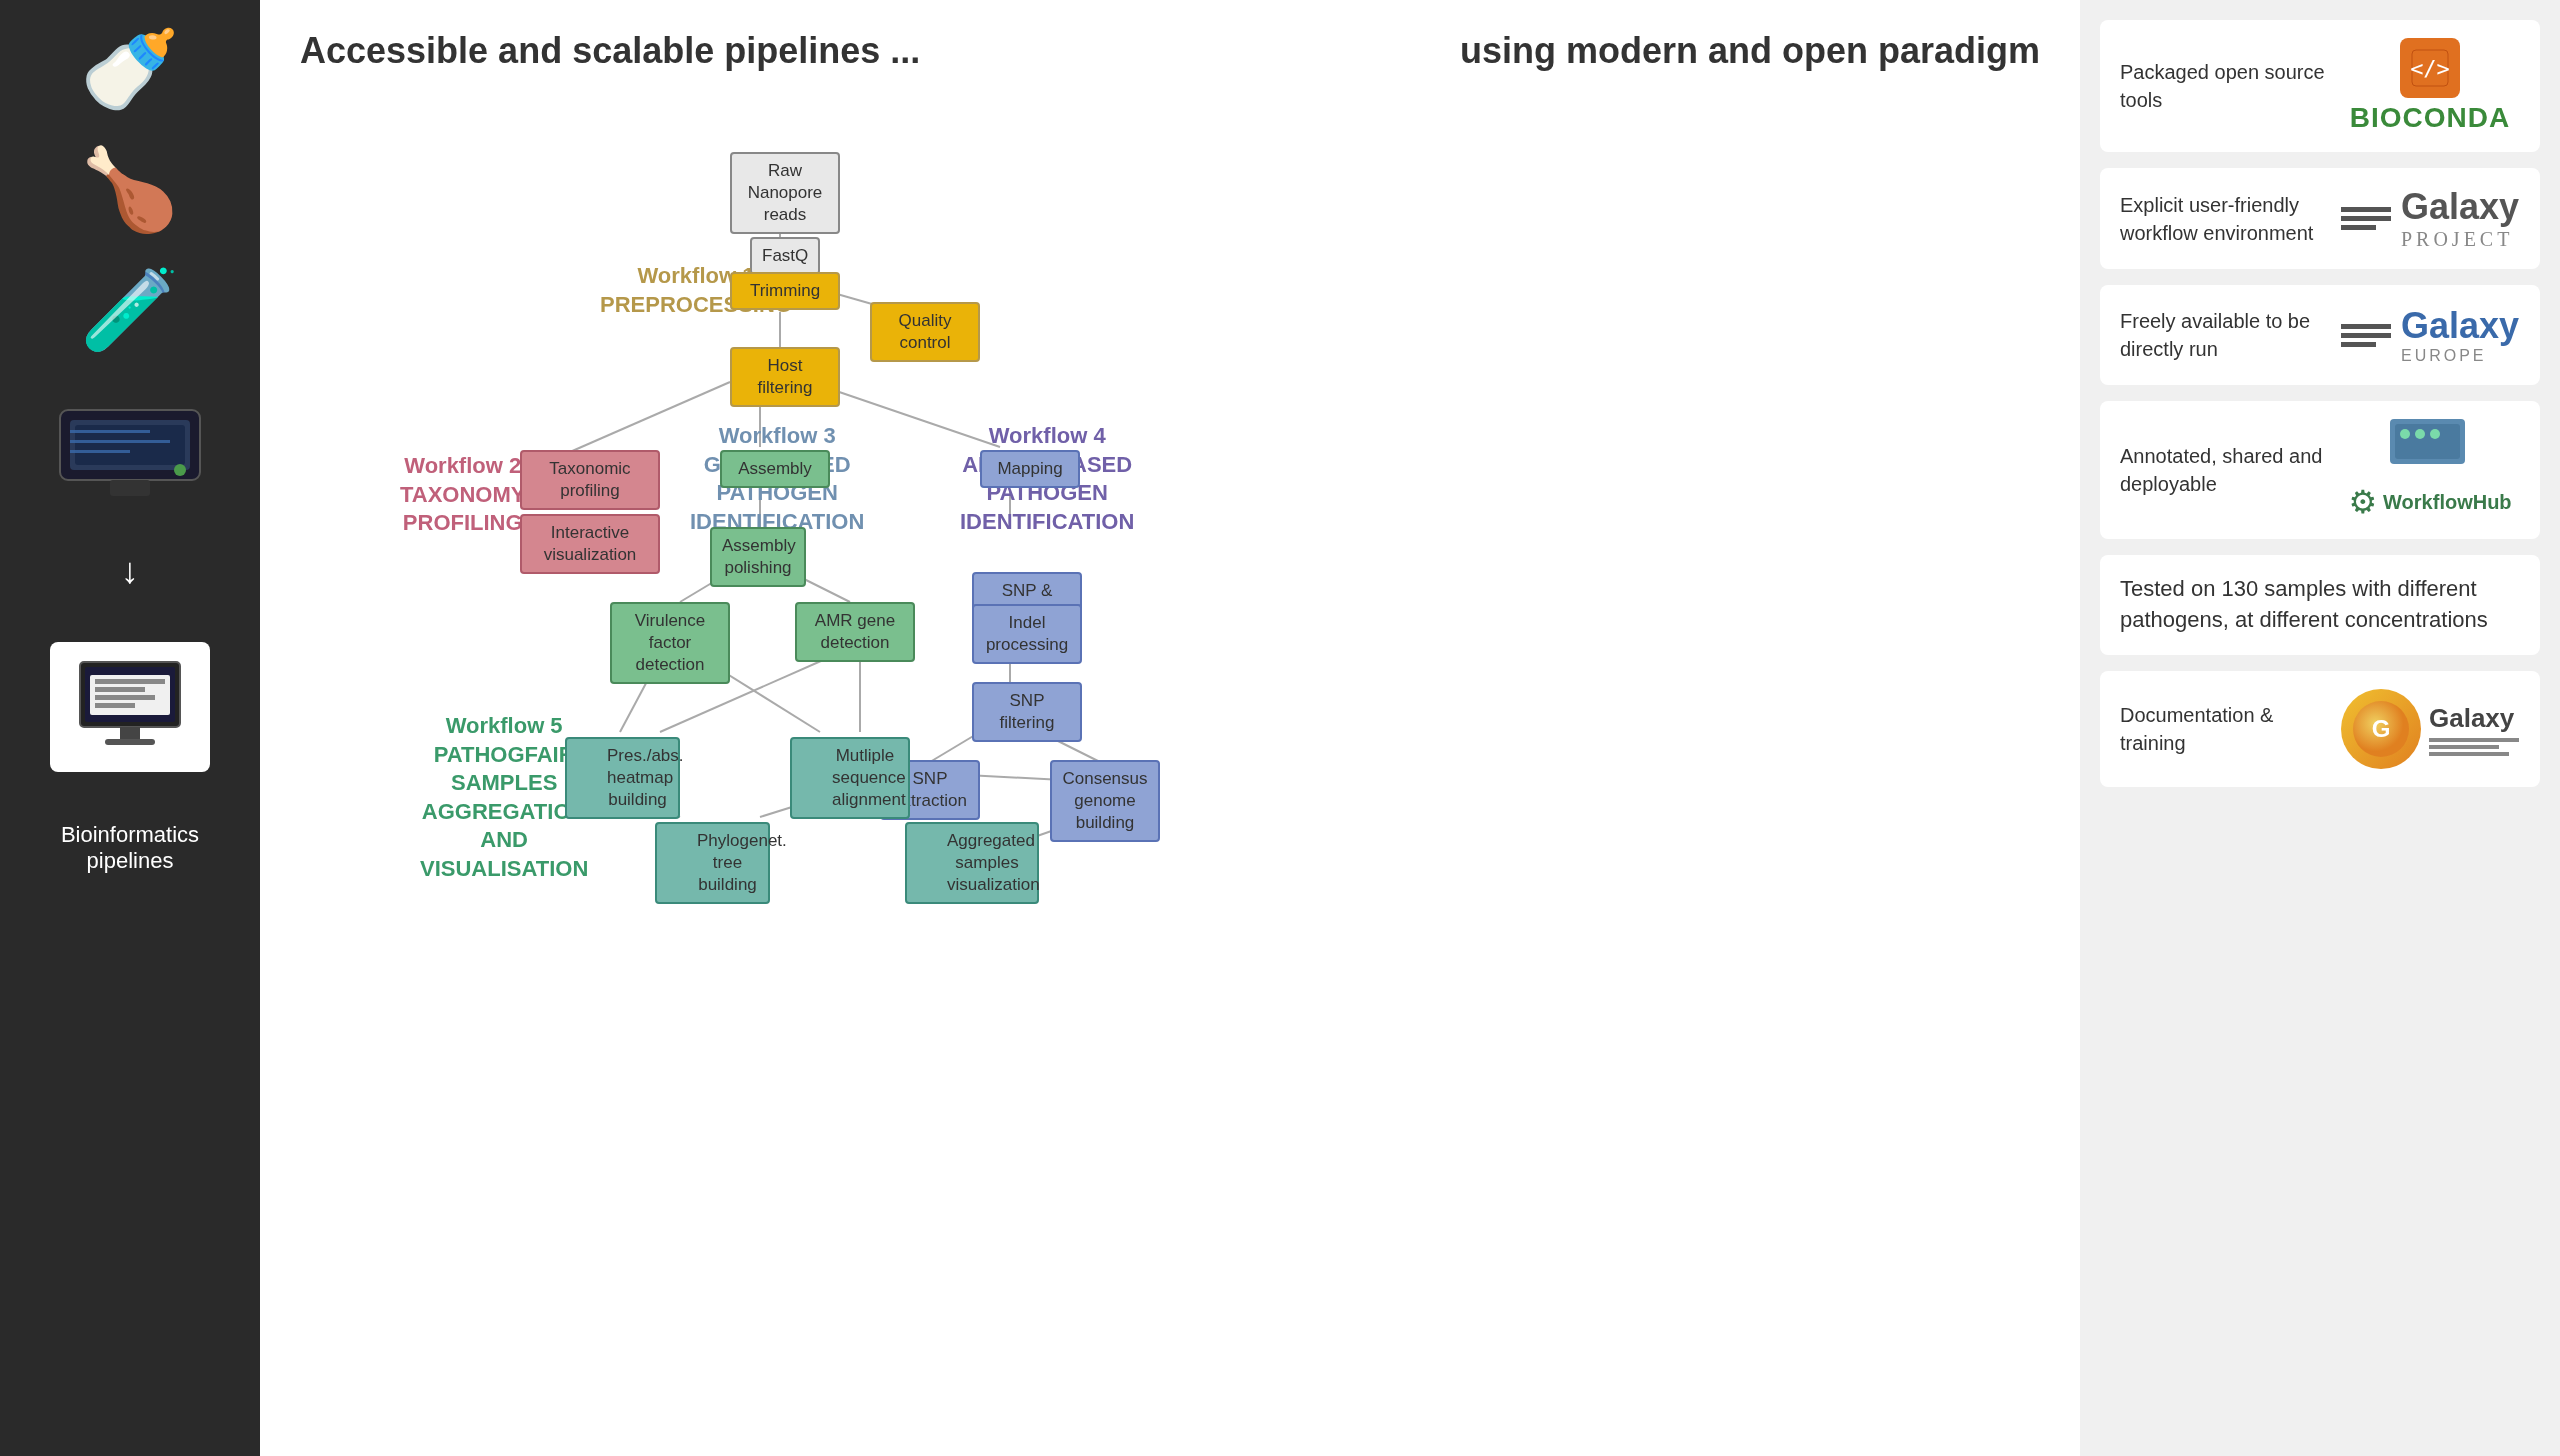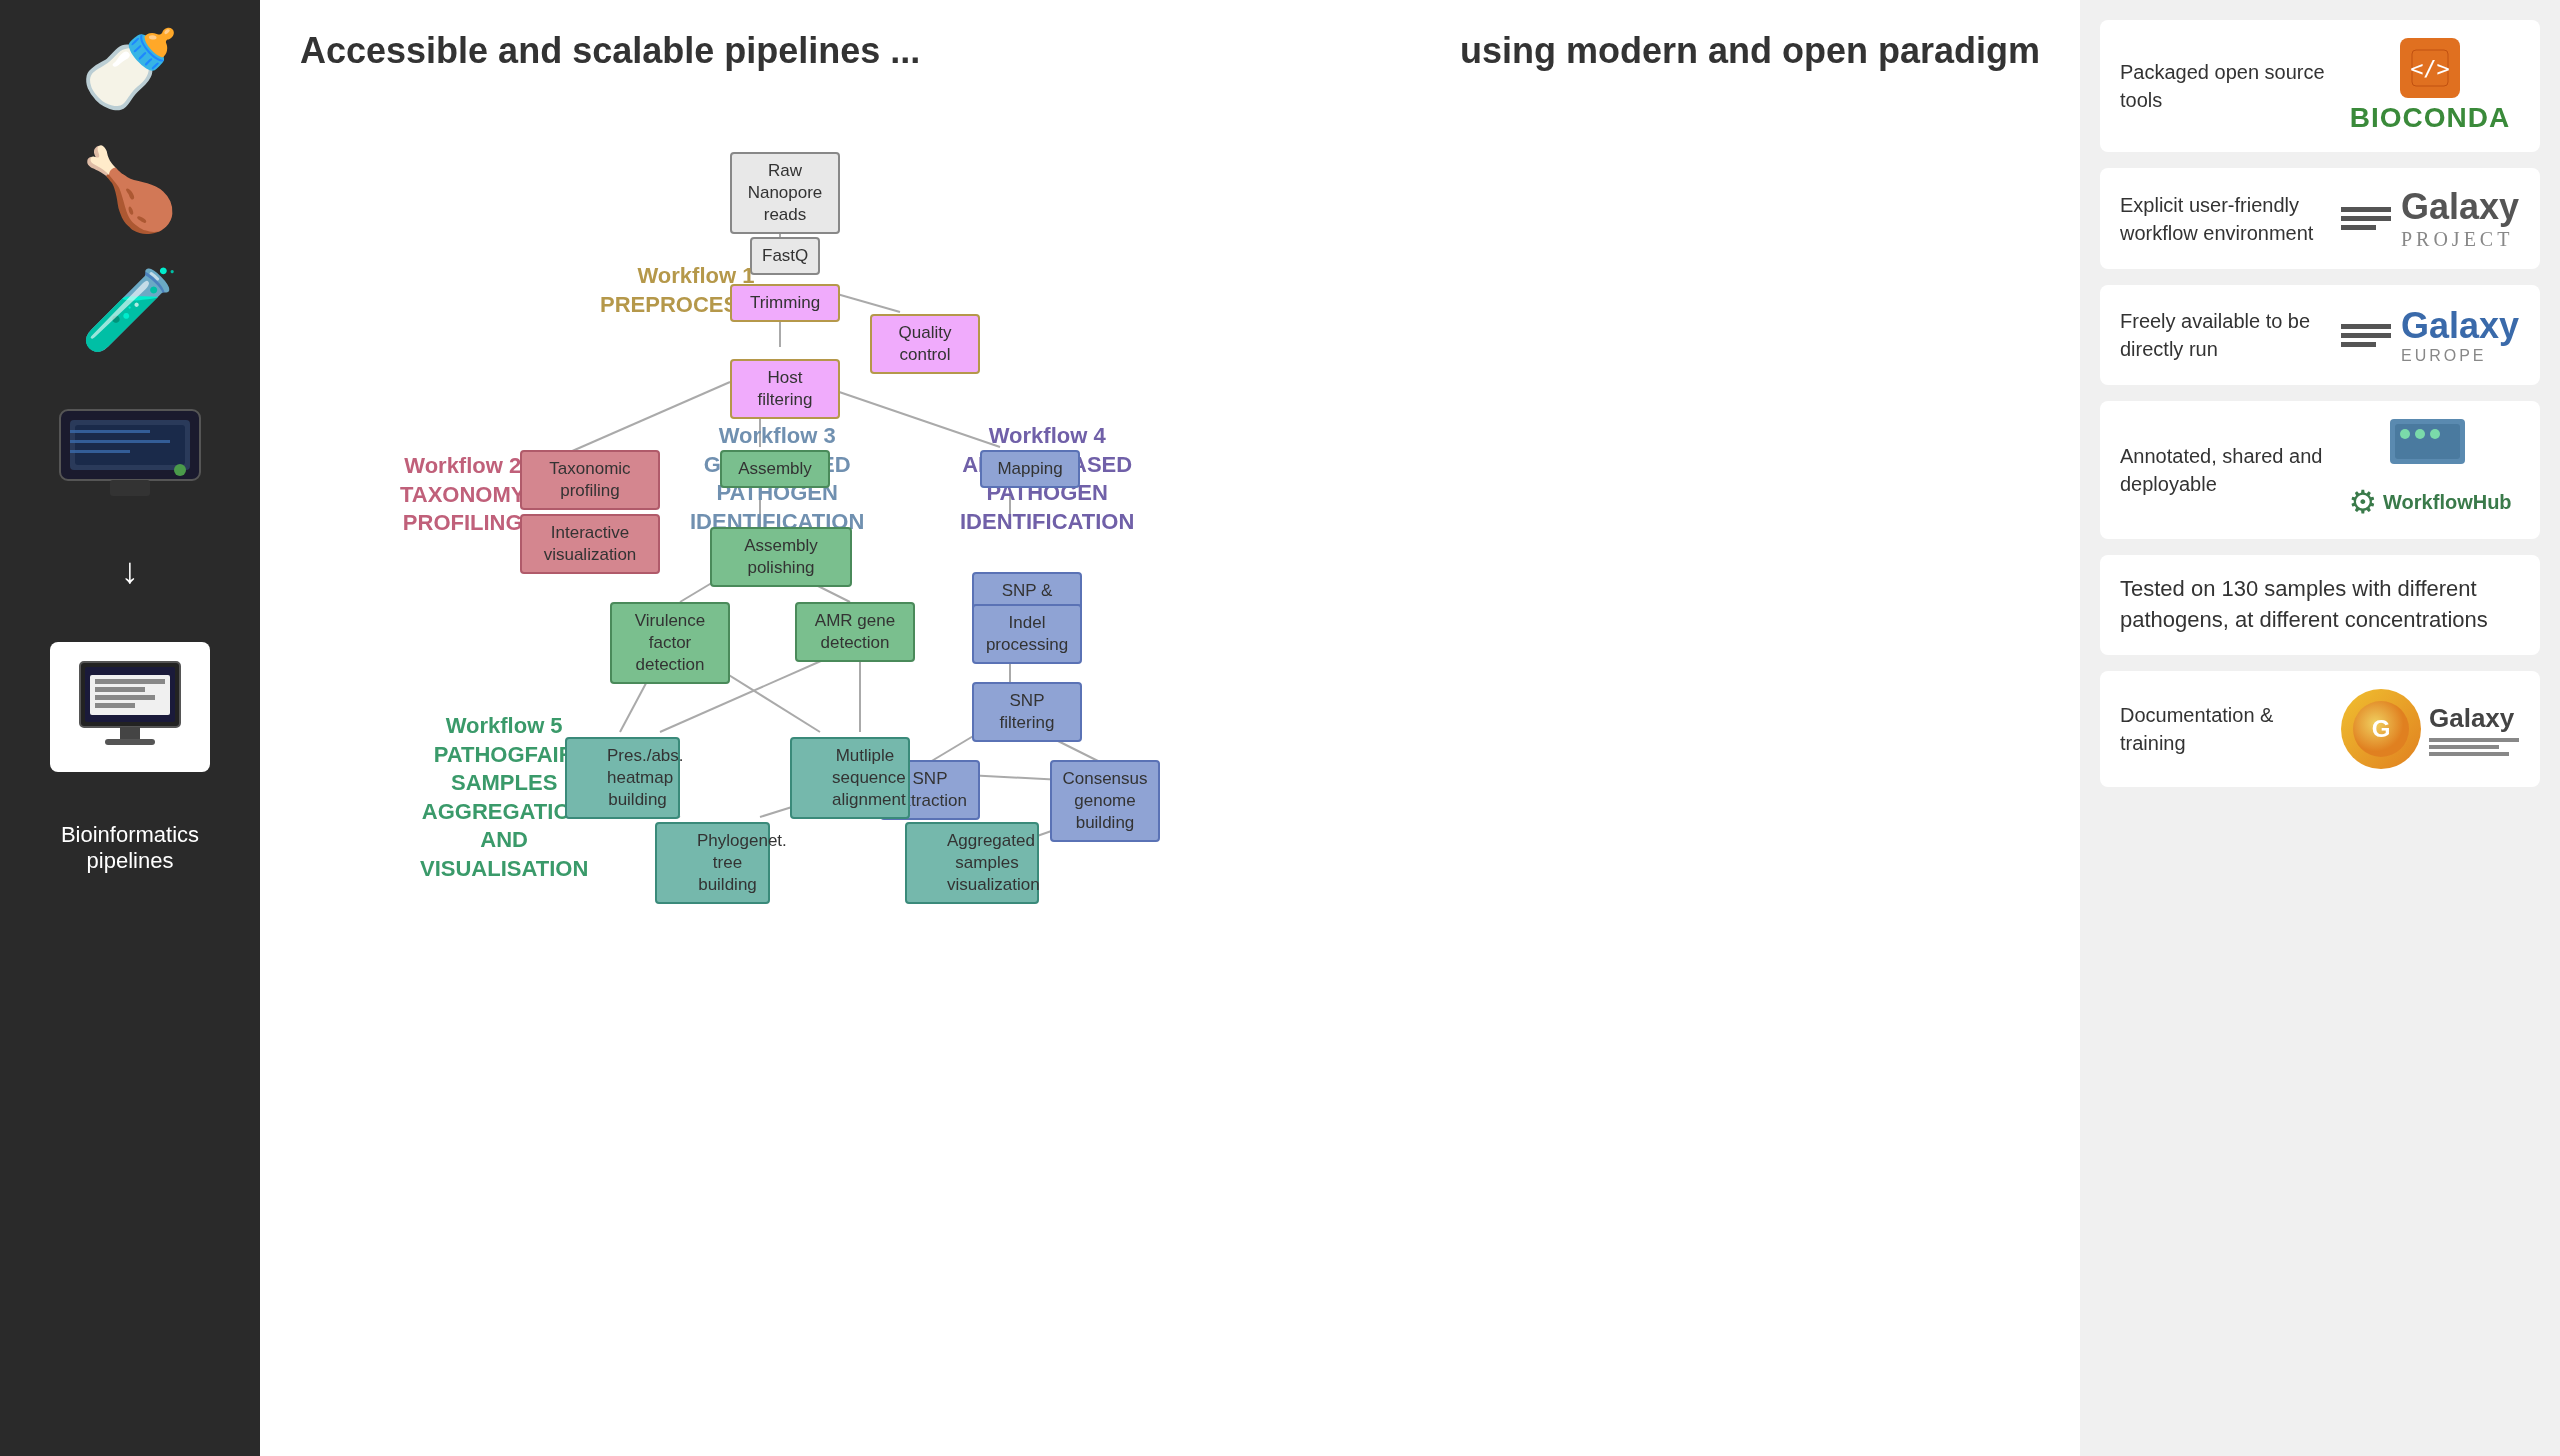--- a/index.html
+++ b/index.html
@@ -107,21 +107,21 @@
       border: 2px solid;
       border-radius: 4px;
       padding: 6px 10px;
       font-size: 17px;
       text-align: center;
       background: white;
       line-height: 1.3;
     }
 
     
-    .box-tan { border-color: #b5984a; background: #f0abfc; color: #333; margin-top: 12px; }
+    .box-tan { border-color: #b5984a; background: #eab308; color: #333; }
     .box-green { border-color: #4a8a5a; background: #7abf8e; color: #333; }
     .box-pink { border-color: #b05a6a; background: #d4868f; color: #333; }
     .box-blue { border-color: #5a72b5; background: #8fa3d4; color: #333; }
     .box-teal { border-color: #3a8a7a; background: #75b8ac; color: #333; padding-left: 40px; }
     .box-gray { border-color: #888; background: #e8e8e8; color: #333; }
 
     
     .wf-label {
       position: absolute;
       text-align: center;
@@ -480,21 +480,21 @@
       <div>Workflow 3</div>
       <div>GENE-BASED</div>
       <div>PATHOGEN</div>
       <div>IDENTIFICATION</div>
     </div>
 
     <div class="wf-box box-green" style="left:420px; top:358px; width:110px;">
       <span>Assembly</span>
     </div>
 
-    <div class="wf-box box-green" style="left:410px; top:435px; width:142px;">
+    <div class="wf-box box-green" style="left:410px; top:435px; width:96px;">
       <span>Assembly polishing</span>
     </div>
 
     <div class="wf-box box-green" style="left:310px; top:510px; width:120px;">
       <span>Virulence factor detection</span>
     </div>
 
     <div class="wf-box box-green" style="left:495px; top:510px; width:120px;">
       <span>AMR gene detection</span>
     </div>

